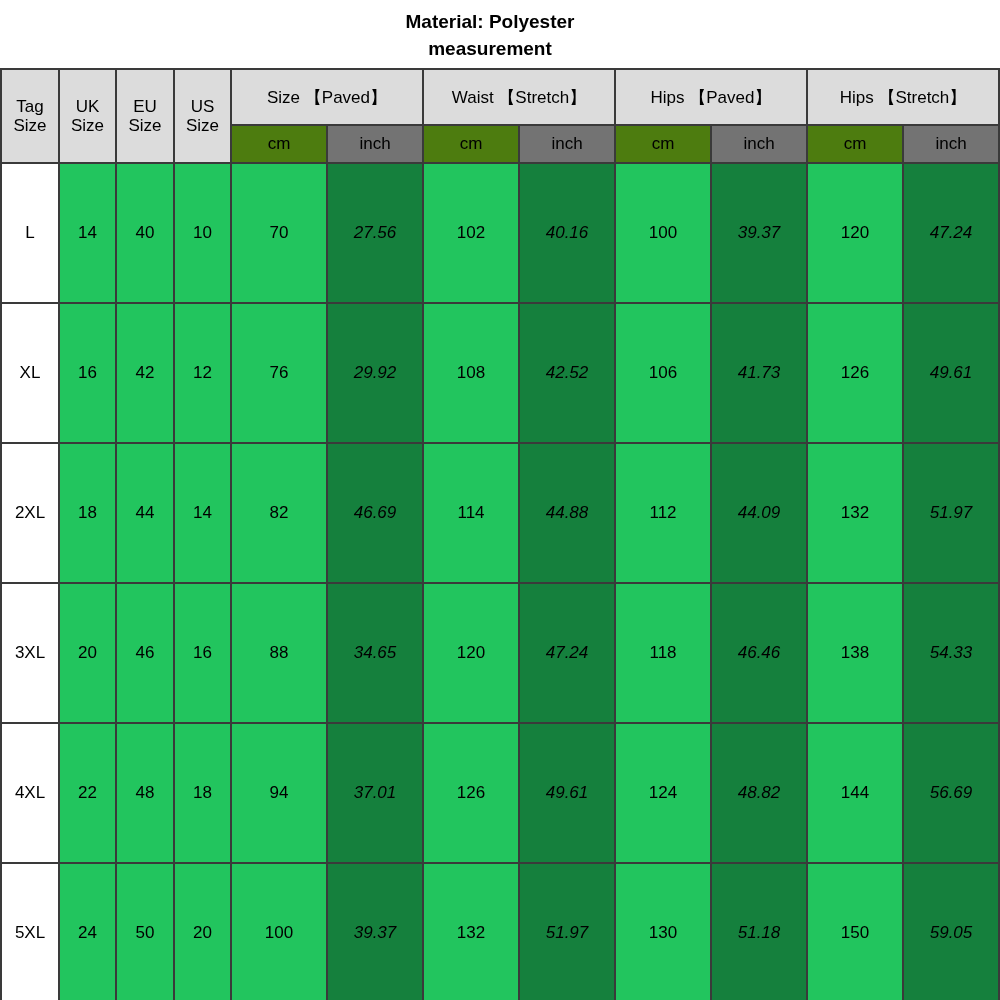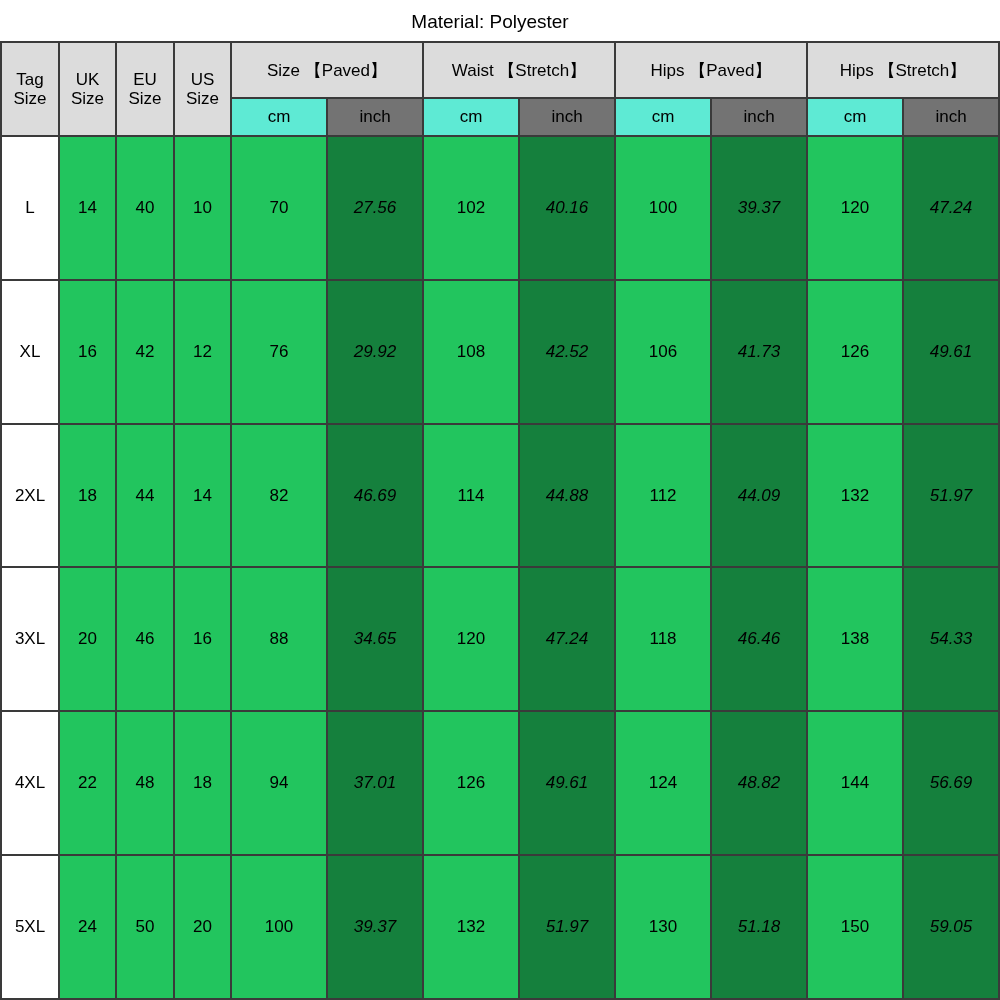--- a/index.html
+++ b/index.html
@@ -16,21 +16,21 @@
   }
   .sheet {
     width: 1000px;
     height: 1000px;
     box-sizing: border-box;
     display: flex;
     flex-direction: column;
   }
   .notice {
     text-align: center;
-    font-weight: normal;
+    font-weight: bold;
     font-size: 19px;
     line-height: 27px;
     padding: 8px 60px 6px 40px;
     color: #000;
   }
   .notice .line {
     display: block;
   }
   table.size-table {
     border-collapse: collapse;
@@ -50,21 +50,21 @@
   .hdr-group {
     background: #dcdcdc;
     font-size: 18px;
     height: 56px;
   }
   .hdr-unit {
     height: 38px;
     font-size: 17px;
   }
   .unit-cm {
-    background: #5eead4;
+    background: #4d7c0f;
   }
   .unit-inch {
     background: #737373;
   }
   .corner {
     background: #dcdcdc;
     font-size: 16px;
     line-height: 19px;
   }
   .data-row td {
@@ -87,20 +87,21 @@
   .col-us { width: 57px; }
   .col-m { width: 96px; }
 </style>
 </head>
 <body>
 
 <div class="sheet">
 
   <div class="notice">
     <span class="line">Material: Polyester</span>
+    <span class="line">measurement</span>
   </div>
 
   <table class="size-table">
     <colgroup>
       <col class="col-tag">
         <col class="col-uk">
         <col class="col-eu">
         <col class="col-us">
       <col class="col-m">
         <col class="col-m">

